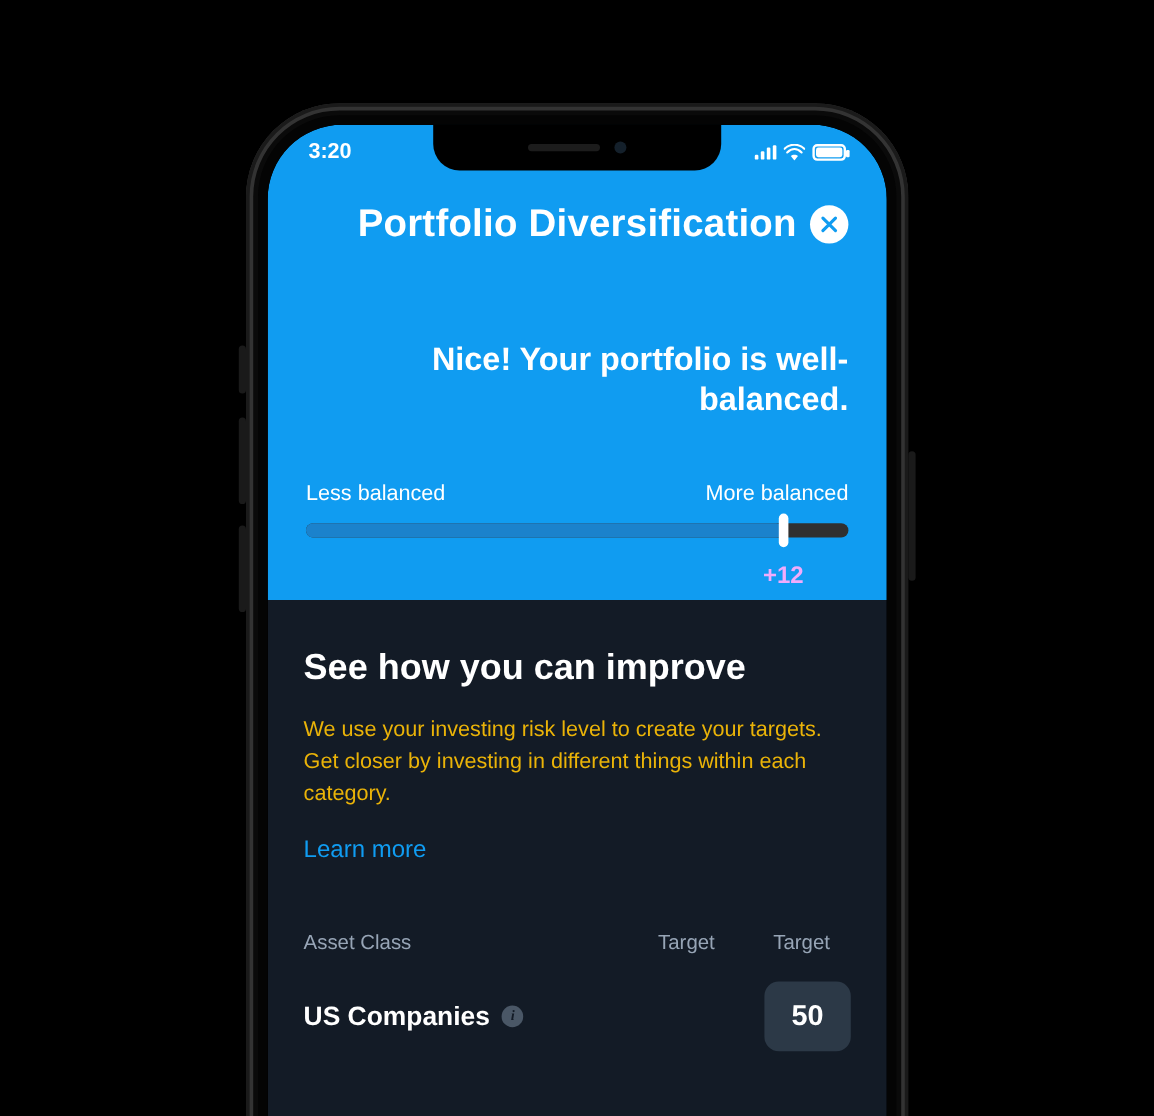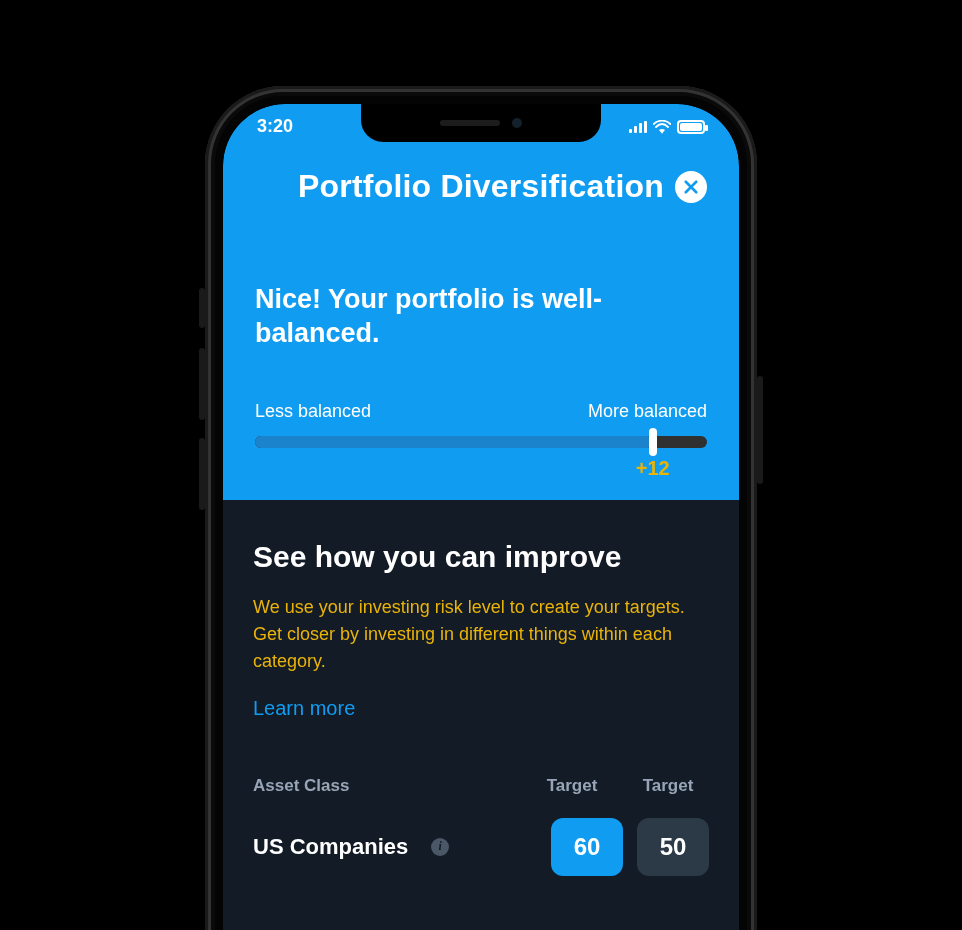--- a/index.html
+++ b/index.html
@@ -122,21 +122,21 @@
     transform: translateY(-50%);
     width: 32px; height:32px;
     background:#fff;
     border-radius:50%;
     display:flex; align-items:center; justify-content:center;
     cursor:pointer;
   }
   .close-btn svg { stroke: var(--blue); }
 
   .headline {
-    text-align:left;
+    text-align:right;
     font-size: 27px;
     font-weight: 800;
     line-height: 1.25;
     margin-bottom: 50px;
   }
 
   .slider-labels {
     display:flex;
     justify-content:space-between;
     font-size: 18px;
@@ -160,24 +160,24 @@
     position:absolute;
     top:50%;
     width:8px;
     height:28px;
     background:#fff;
     border-radius:4px;
     transform: translate(-50%,-50%);
   }
   .slider-value {
     position:absolute;
-    top: 21px;
+    top: 33px;
     font-size: 20px;
     font-weight: 700;
-    color:#eab308;
+    color:#f0abfc;
     transform: translateX(-50%);
   }
 
   
   .dark-area {
     flex:1;
     background: var(--dark-bg);
     padding: 40px 30px 0 30px;
     color: var(--white);
   }
@@ -198,37 +198,37 @@
     font-size: 20px;
     font-weight: 500;
     cursor:pointer;
   }
 
   .table-header {
     display:flex;
     margin-top: 56px;
     font-size: 17px;
     color: var(--text-muted);
-    font-weight:700;
+    font-weight:400;
     align-items:center;
   }
   .col-asset { flex: 1; }
   .col-num { width: 82px; text-align:center; }
   .col-gap { width: 14px; }
 
   .table-row {
     display:flex;
     align-items:center;
     margin-top: 22px;
   }
   .asset-name {
     flex:1;
     display:flex;
     align-items:center;
-    gap:23px;
+    gap:10px;
     font-size: 22px;
     font-weight: 700;
   }
   .info-icon {
     width:18px; height:18px; border-radius:50%;
     background:#4a5766;
     display:inline-flex; align-items:center; justify-content:center;
     font-size:12px; font-weight:700; color:#131b26;
     font-style: italic;
     font-family: Georgia, serif;
@@ -326,21 +326,20 @@
           <div class="col-gap"></div>
           <div class="col-num">Target</div>
         </div>
 
         <div id="rows">
             <div class="table-row">
               <div class="asset-name">
                 <span>US Companies</span>
                 <span class="info-icon">i</span>
               </div>
-              <div class="chip chip-target">60</div>
               <div class="col-gap"></div>
               <div class="chip chip-current">50</div>
             </div>
           </div>
       </div>
 
     </div>
   </div>
 </div>
 

